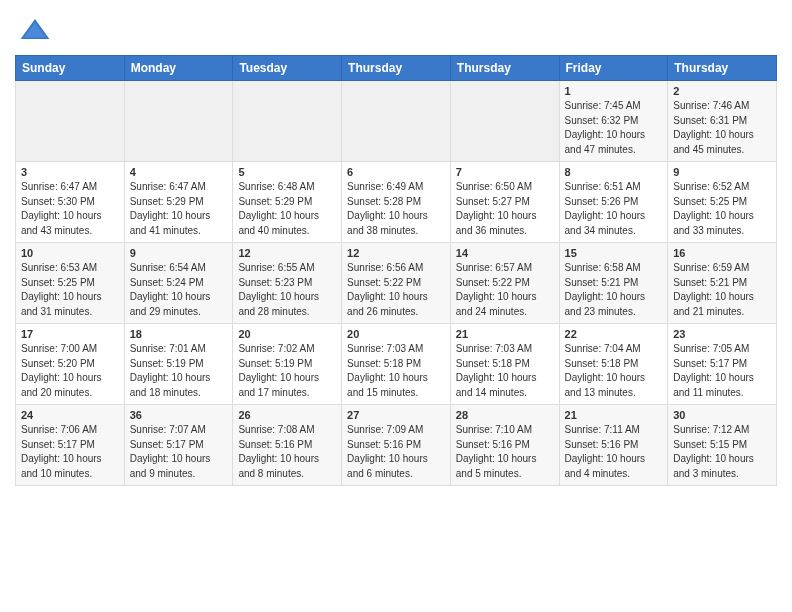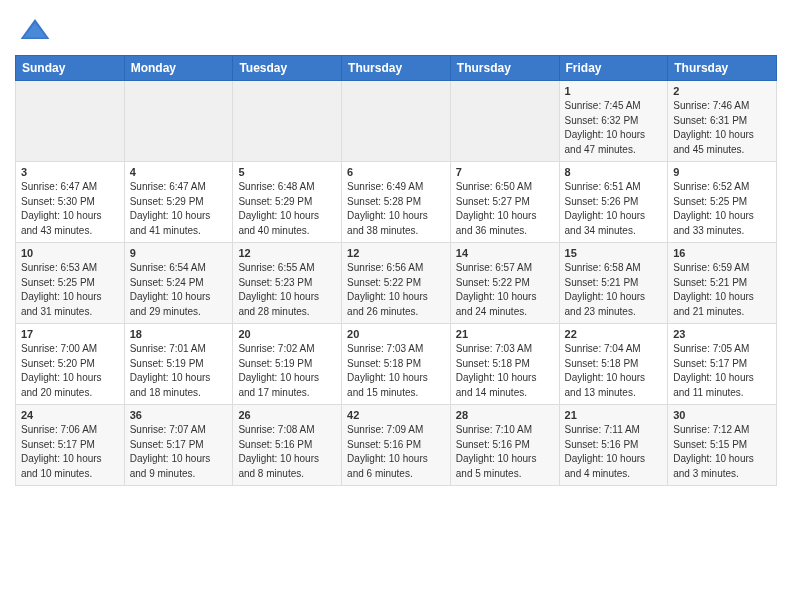--- a/index.html
+++ b/index.html
@@ -248,21 +248,21 @@
           </td>
           <td>
             <span class="day-num">36</span>
 <div class="day-info">Sunrise: 7:07 AM<br>Sunset: 5:17 PM<br>Daylight: 10 hours and 9 minutes.</div>
           </td>
           <td>
             <span class="day-num">26</span>
 <div class="day-info">Sunrise: 7:08 AM<br>Sunset: 5:16 PM<br>Daylight: 10 hours and 8 minutes.</div>
           </td>
           <td>
-            <span class="day-num">42</span>
+            <span class="day-num">27</span>
 <div class="day-info">Sunrise: 7:09 AM<br>Sunset: 5:16 PM<br>Daylight: 10 hours and 6 minutes.</div>
           </td>
           <td>
             <span class="day-num">28</span>
 <div class="day-info">Sunrise: 7:10 AM<br>Sunset: 5:16 PM<br>Daylight: 10 hours and 5 minutes.</div>
           </td>
           <td>
             <span class="day-num">21</span>
 <div class="day-info">Sunrise: 7:11 AM<br>Sunset: 5:16 PM<br>Daylight: 10 hours and 4 minutes.</div>
           </td>

